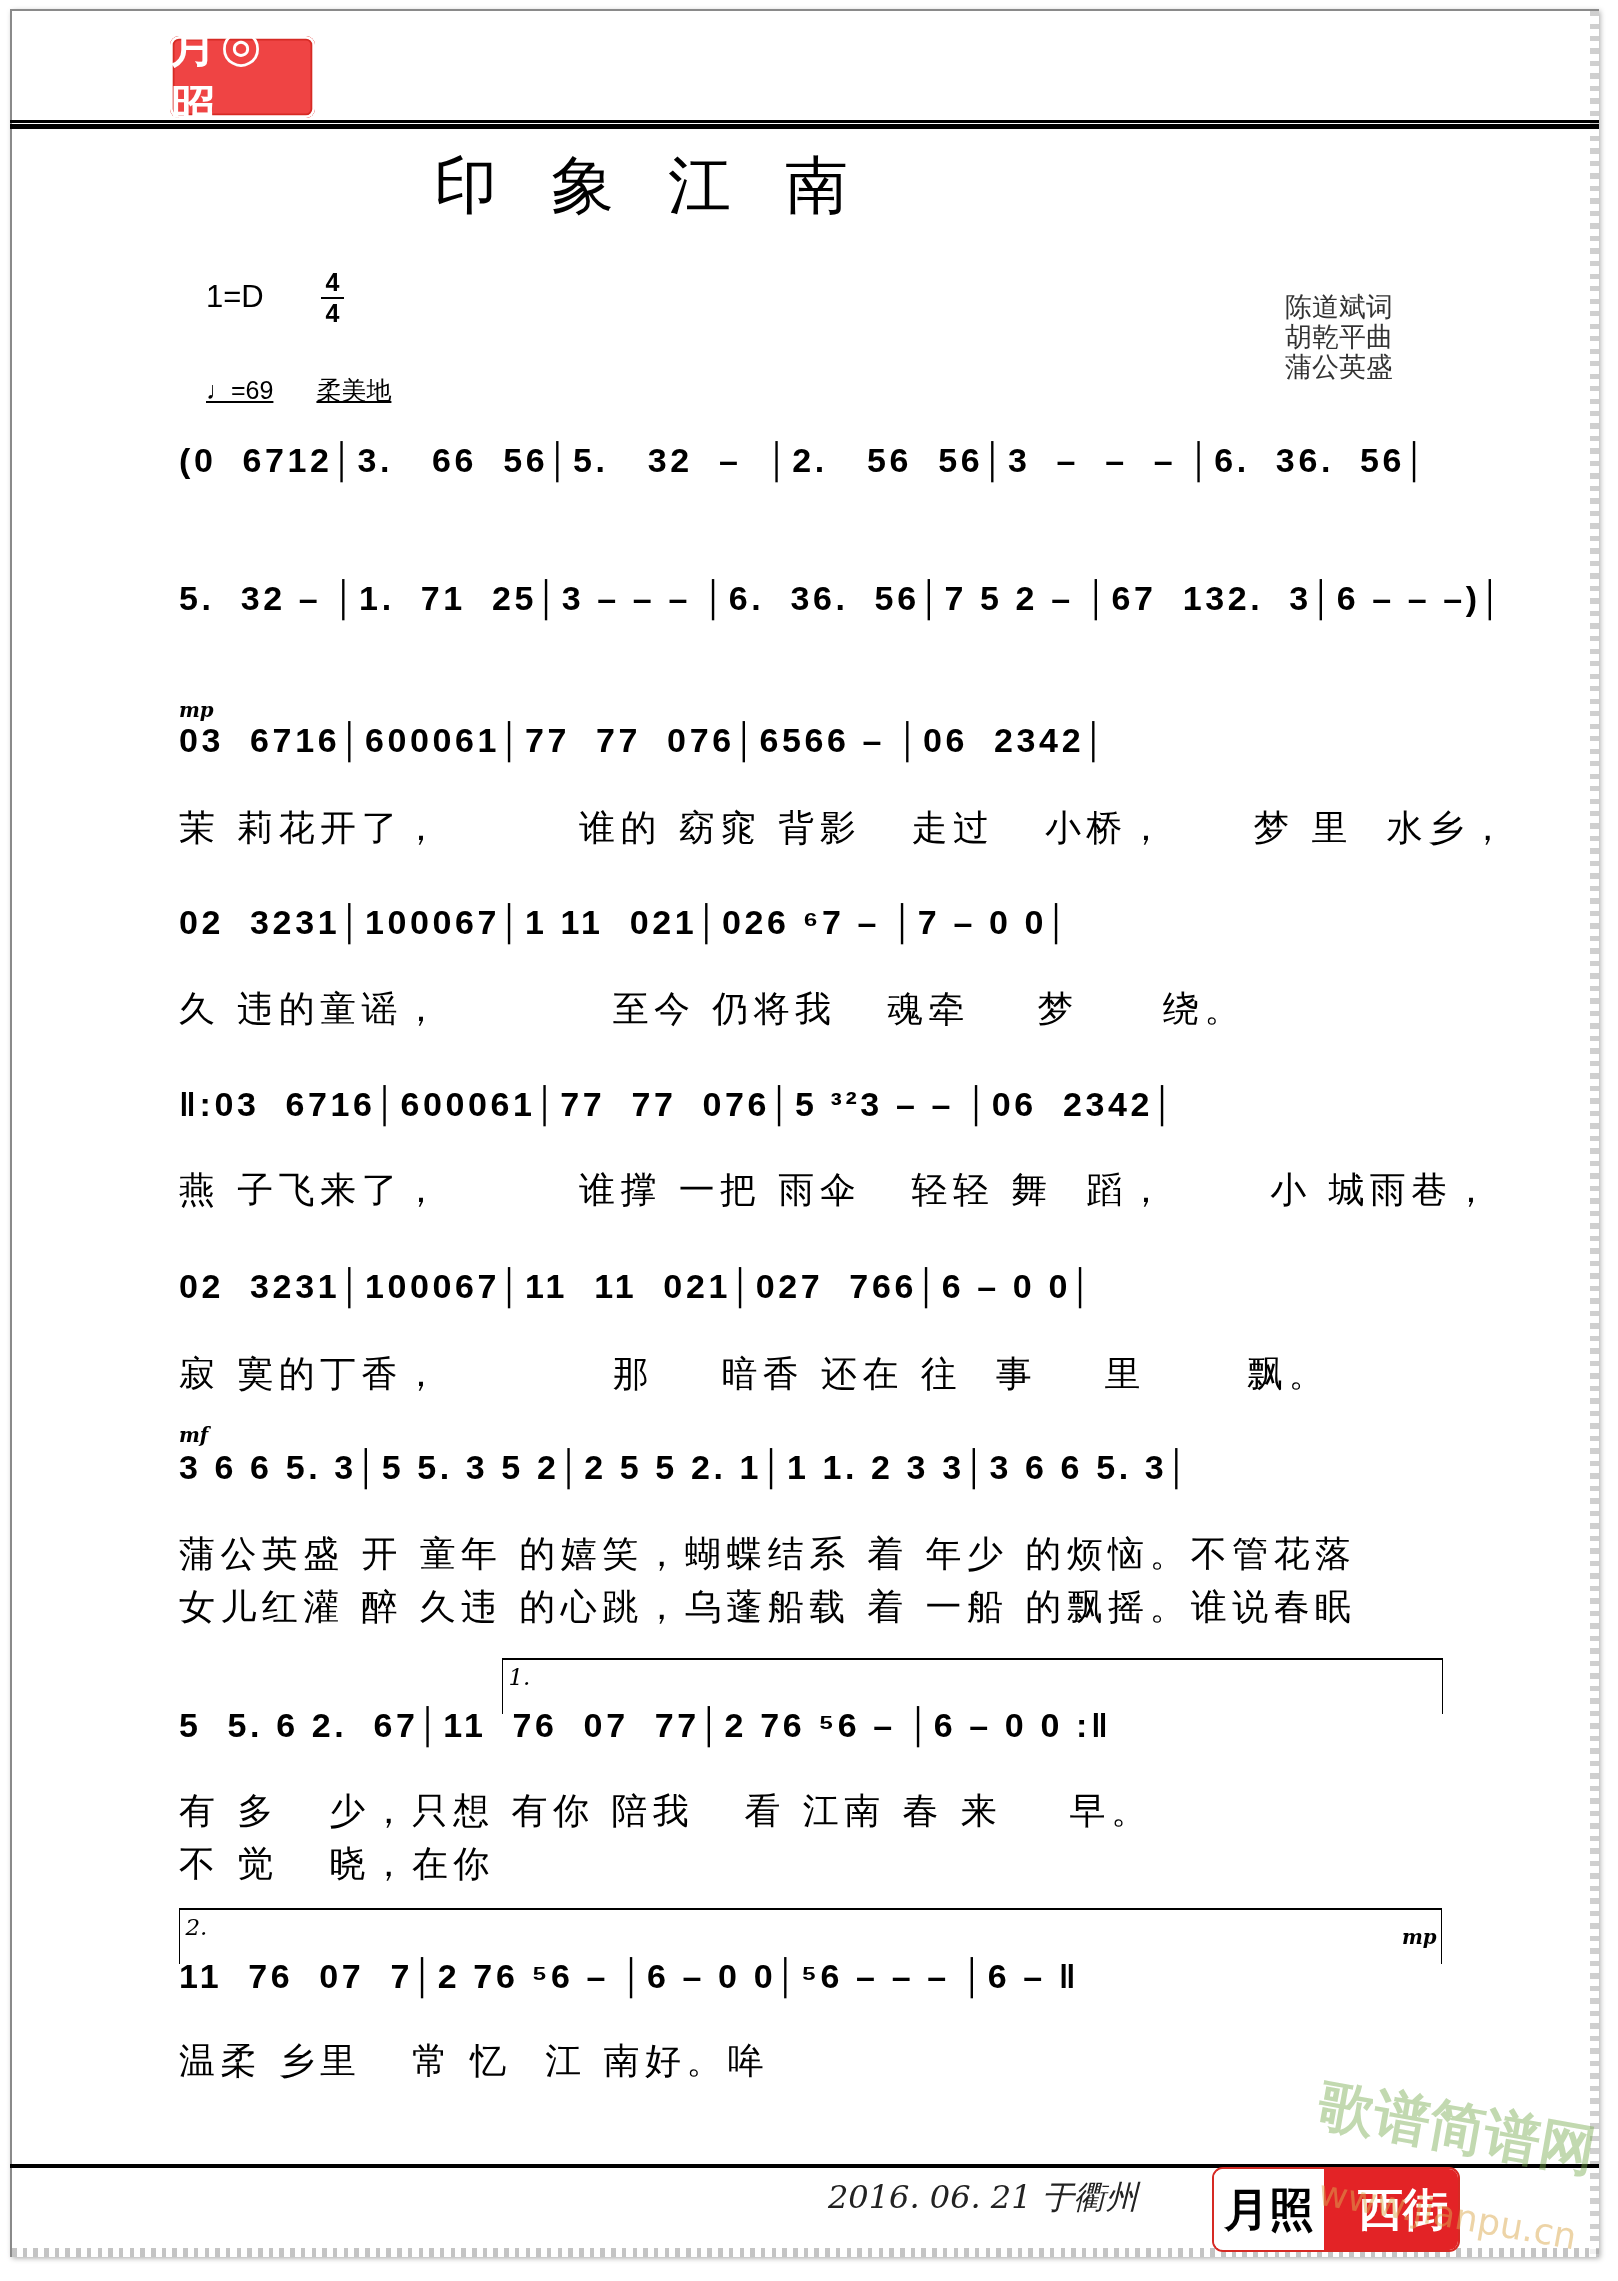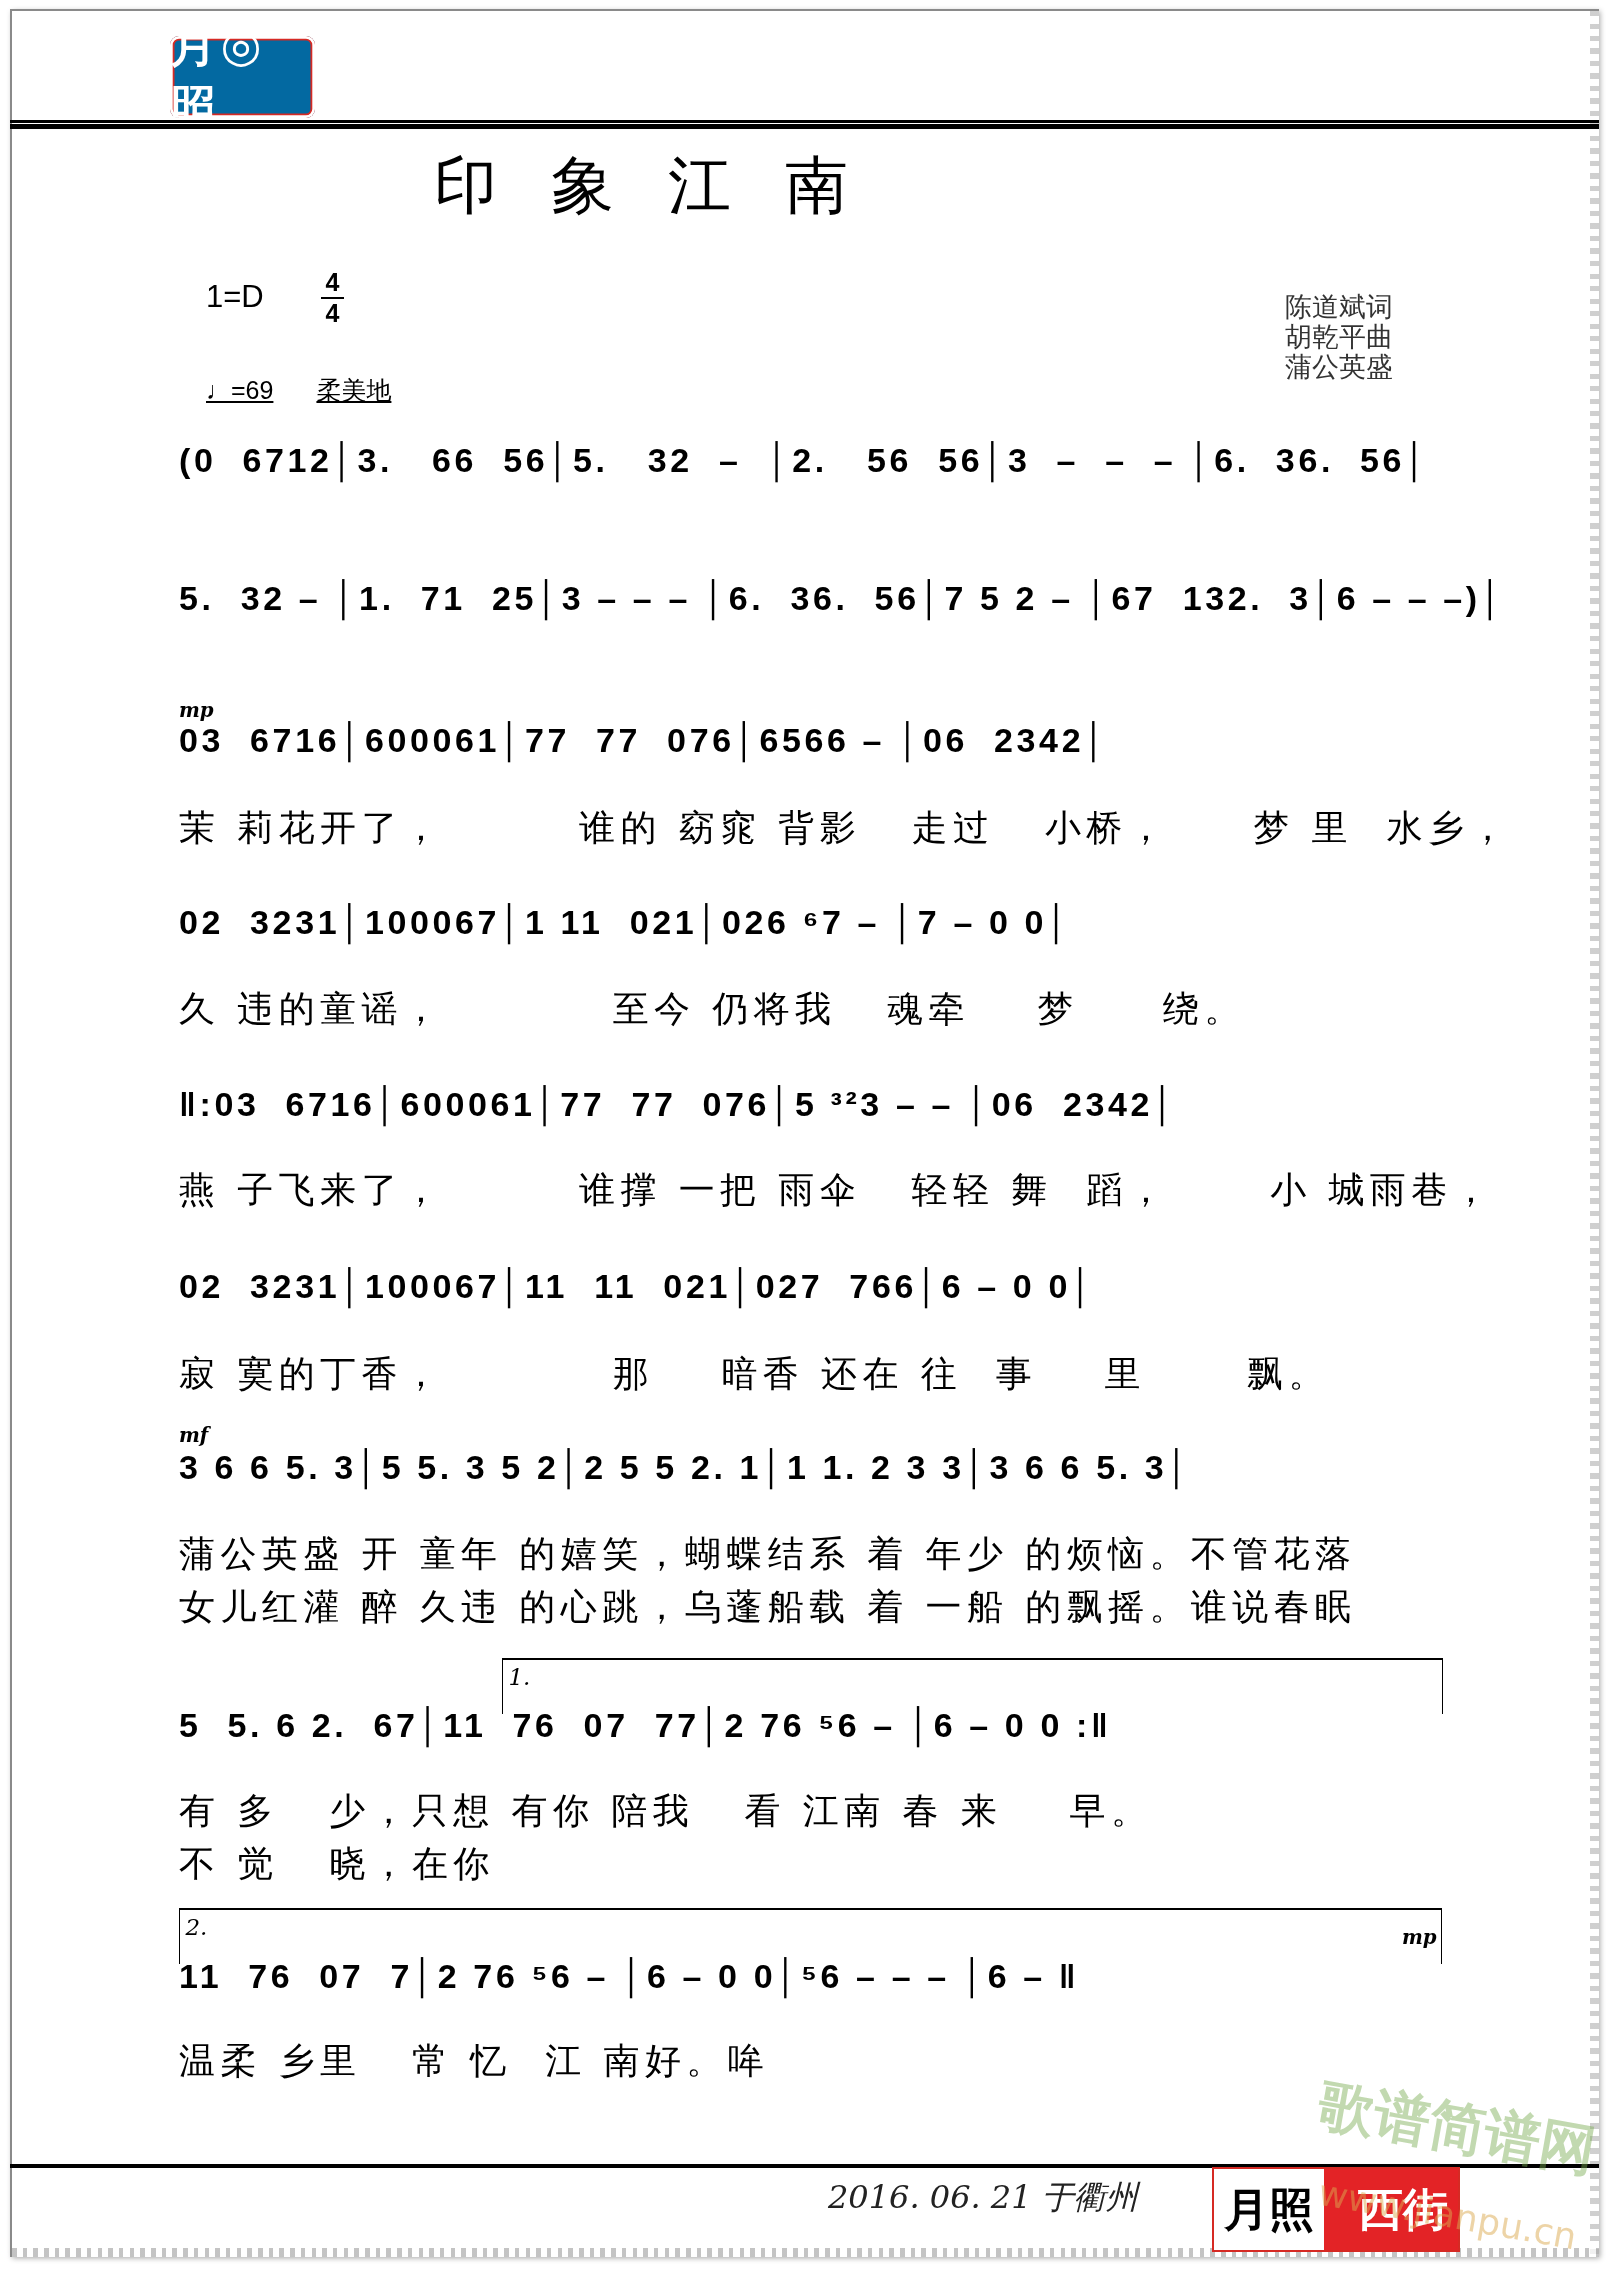--- a/index.html
+++ b/index.html
@@ -1,38 +1,38 @@
 <!DOCTYPE html>
 <html style="font-size:14.3px"><head>
 <meta charset="utf-8">
 <style>
   html,body{margin:0;padding:0;background:#fff;}
   body{width:1618px;height:2282px;position:relative;overflow:hidden;font-family:"DejaVu Sans","Liberation Sans",sans-serif;color:#000;}
   .page{position:absolute;left:9.9px;top:9px;width:1587px;height:2246px;background:#fff;border-left:2.7px solid #8a8a8a;border-top:2.7px solid #8a8a8a;box-shadow:1.8px 1.8px 5.4px rgba(0,0,0,.35);}
   .torn-right{position:absolute;right:0;top:0;width:9px;height:100%;background:repeating-linear-gradient(180deg,#bbb 0 5.4px,#fff 5.4px 12.5px);opacity:.7;}
   .torn-bottom{position:absolute;left:0;bottom:0;height:9px;width:100%;background:repeating-linear-gradient(90deg,#aaa 0 4.5px,#fff 4.5px 10.7px);opacity:.7;}
-  .seal{position:absolute;left:170px;top:36px;width:145px;height:82px;background:#0369a1;border-radius:9px;box-shadow:0 0 0 2.7px #fff inset,0 0 0 4.5px #d62a24 inset;display:flex;align-items:center;justify-content:center;color:#fff;font-size:47px;font-weight:bold;letter-spacing:3.6px;font-family:"DejaVu Sans",sans-serif;}
+  .seal{position:absolute;left:170px;top:36px;width:145px;height:82px;background:#ef4444;border-radius:9px;box-shadow:0 0 0 2.7px #fff inset,0 0 0 4.5px #d62a24 inset;display:flex;align-items:center;justify-content:center;color:#fff;font-size:47px;font-weight:bold;letter-spacing:3.6px;font-family:"DejaVu Sans",sans-serif;}
   .rule-thin{position:absolute;left:9.9px;width:1589px;top:120px;height:2.7px;background:#000;}
   .rule-thick{position:absolute;left:9.9px;width:1589px;top:124px;height:4.5px;background:#000;}
   .title{position:absolute;left:0;width:1282px;top:143px;text-align:center;font-family:"DejaVu Serif",serif;font-size:63px;letter-spacing:54px;text-indent:54px;font-weight:normal;}
   .key{position:absolute;left:206px;top:279px;font-size:31px;font-family:Liberation Sans, sans-serif;}
   .timesig{position:absolute;left:321px;top:270px;width:23px;text-align:center;font-size:25px;font-weight:bold;line-height:25px;font-family:"Liberation Sans",sans-serif;}
   .timesig .bar{display:block;height:2.7px;background:#000;margin:1.8px 0;}
   .tempo{position:absolute;left:206px;top:374px;font-size:25px;font-family:"Liberation Sans",sans-serif;text-decoration:underline;}
   .tempo .mood{margin-left:43px;}
   .credits{position:absolute;left:1285px;top:292px;font-size:27px;line-height:30px;color:#333;font-family:"DejaVu Sans",sans-serif;}
   .row{position:absolute;left:179px;width:1281px;height:72px;}
   .notes{position:absolute;left:0;top:0;white-space:pre;font-family:"Liberation Sans",sans-serif;font-weight:bold;font-size:34px;letter-spacing:3.6px;}
   .lyrics{position:absolute;left:179px;font-size:36px;letter-spacing:5.4px;white-space:pre;font-family:"DejaVu Sans",sans-serif;}
   .dyn{position:absolute;font-family:"DejaVu Serif",serif;font-style:italic;font-weight:bold;font-size:19.7px;}
   .volta{position:absolute;border-top:2.7px solid #000;border-left:1.8px solid #000;border-right:1.8px solid #000;height:54px;}
   .volta span{position:absolute;left:5.4px;top:3.6px;font-family:"DejaVu Serif",serif;font-style:italic;font-size:23px;}
   .rule-bottom{position:absolute;left:9.9px;width:1589px;top:2164px;height:3.6px;background:#000;}
   .date{position:absolute;left:828px;top:2176px;font-family:"DejaVu Serif",serif;font-style:italic;font-size:32px;color:#222;}
-  .brand{position:absolute;left:1212px;top:2167px;width:244px;height:81px;border:2.7px solid #d62a24;border-radius:0;display:flex;overflow:hidden;}
+  .brand{position:absolute;left:1212px;top:2167px;width:244px;height:81px;border:2.7px solid #d62a24;border-radius:11px;display:flex;overflow:hidden;}
   .brand .b1{flex:1;background:#fff;color:#000;font-size:45px;display:flex;align-items:center;justify-content:center;font-family:"DejaVu Serif",serif;font-weight:bold;}
   .brand .b2{flex:1;background:#e32326;color:#fff;font-size:45px;display:flex;align-items:center;justify-content:center;font-family:"DejaVu Serif",serif;font-weight:bold;padding-left:24px;}
   .watermark{position:absolute;left:1317px;top:2091px;color:rgba(120,170,80,.45);font-size:56px;font-weight:bold;transform:rotate(10deg);font-family:"DejaVu Sans",sans-serif;}
   .watermark-url{position:absolute;left:1317px;top:2194px;color:rgba(220,170,80,.5);font-size:36px;transform:rotate(10deg);font-family:"DejaVu Sans",sans-serif;}
 </style>
 </head>
 <body>
 
 <div class="page">
   <div class="torn-right"></div>

